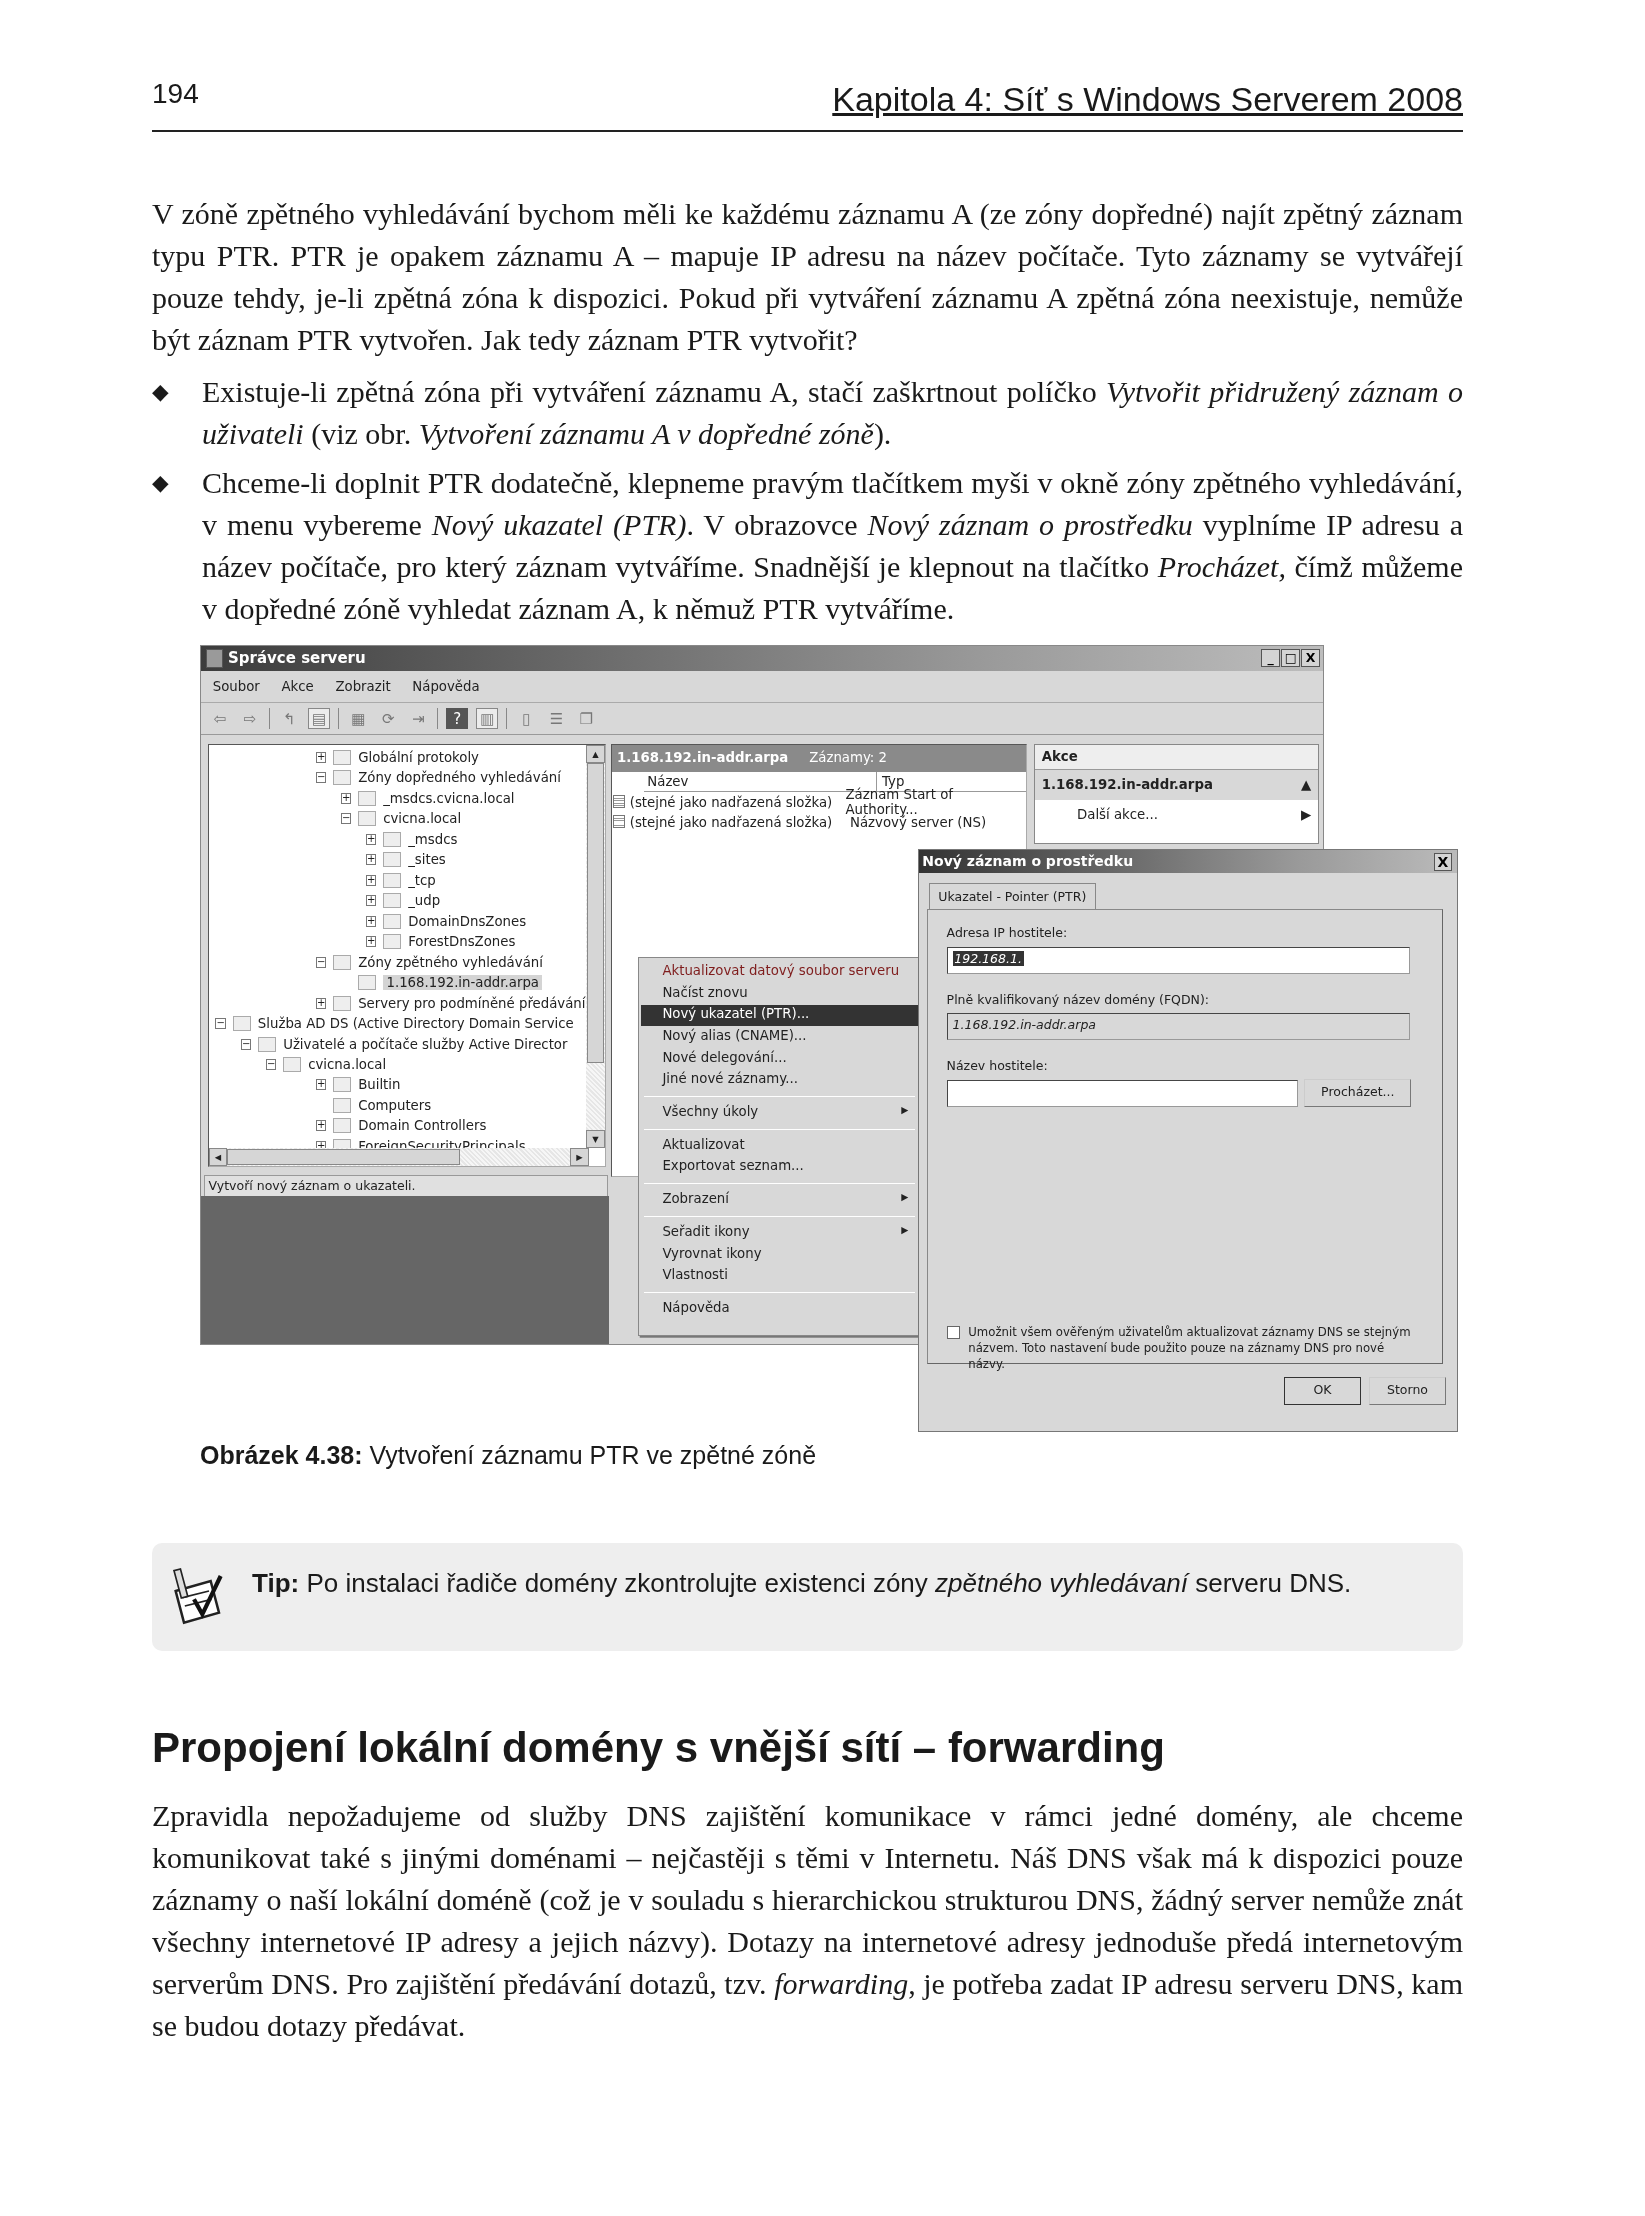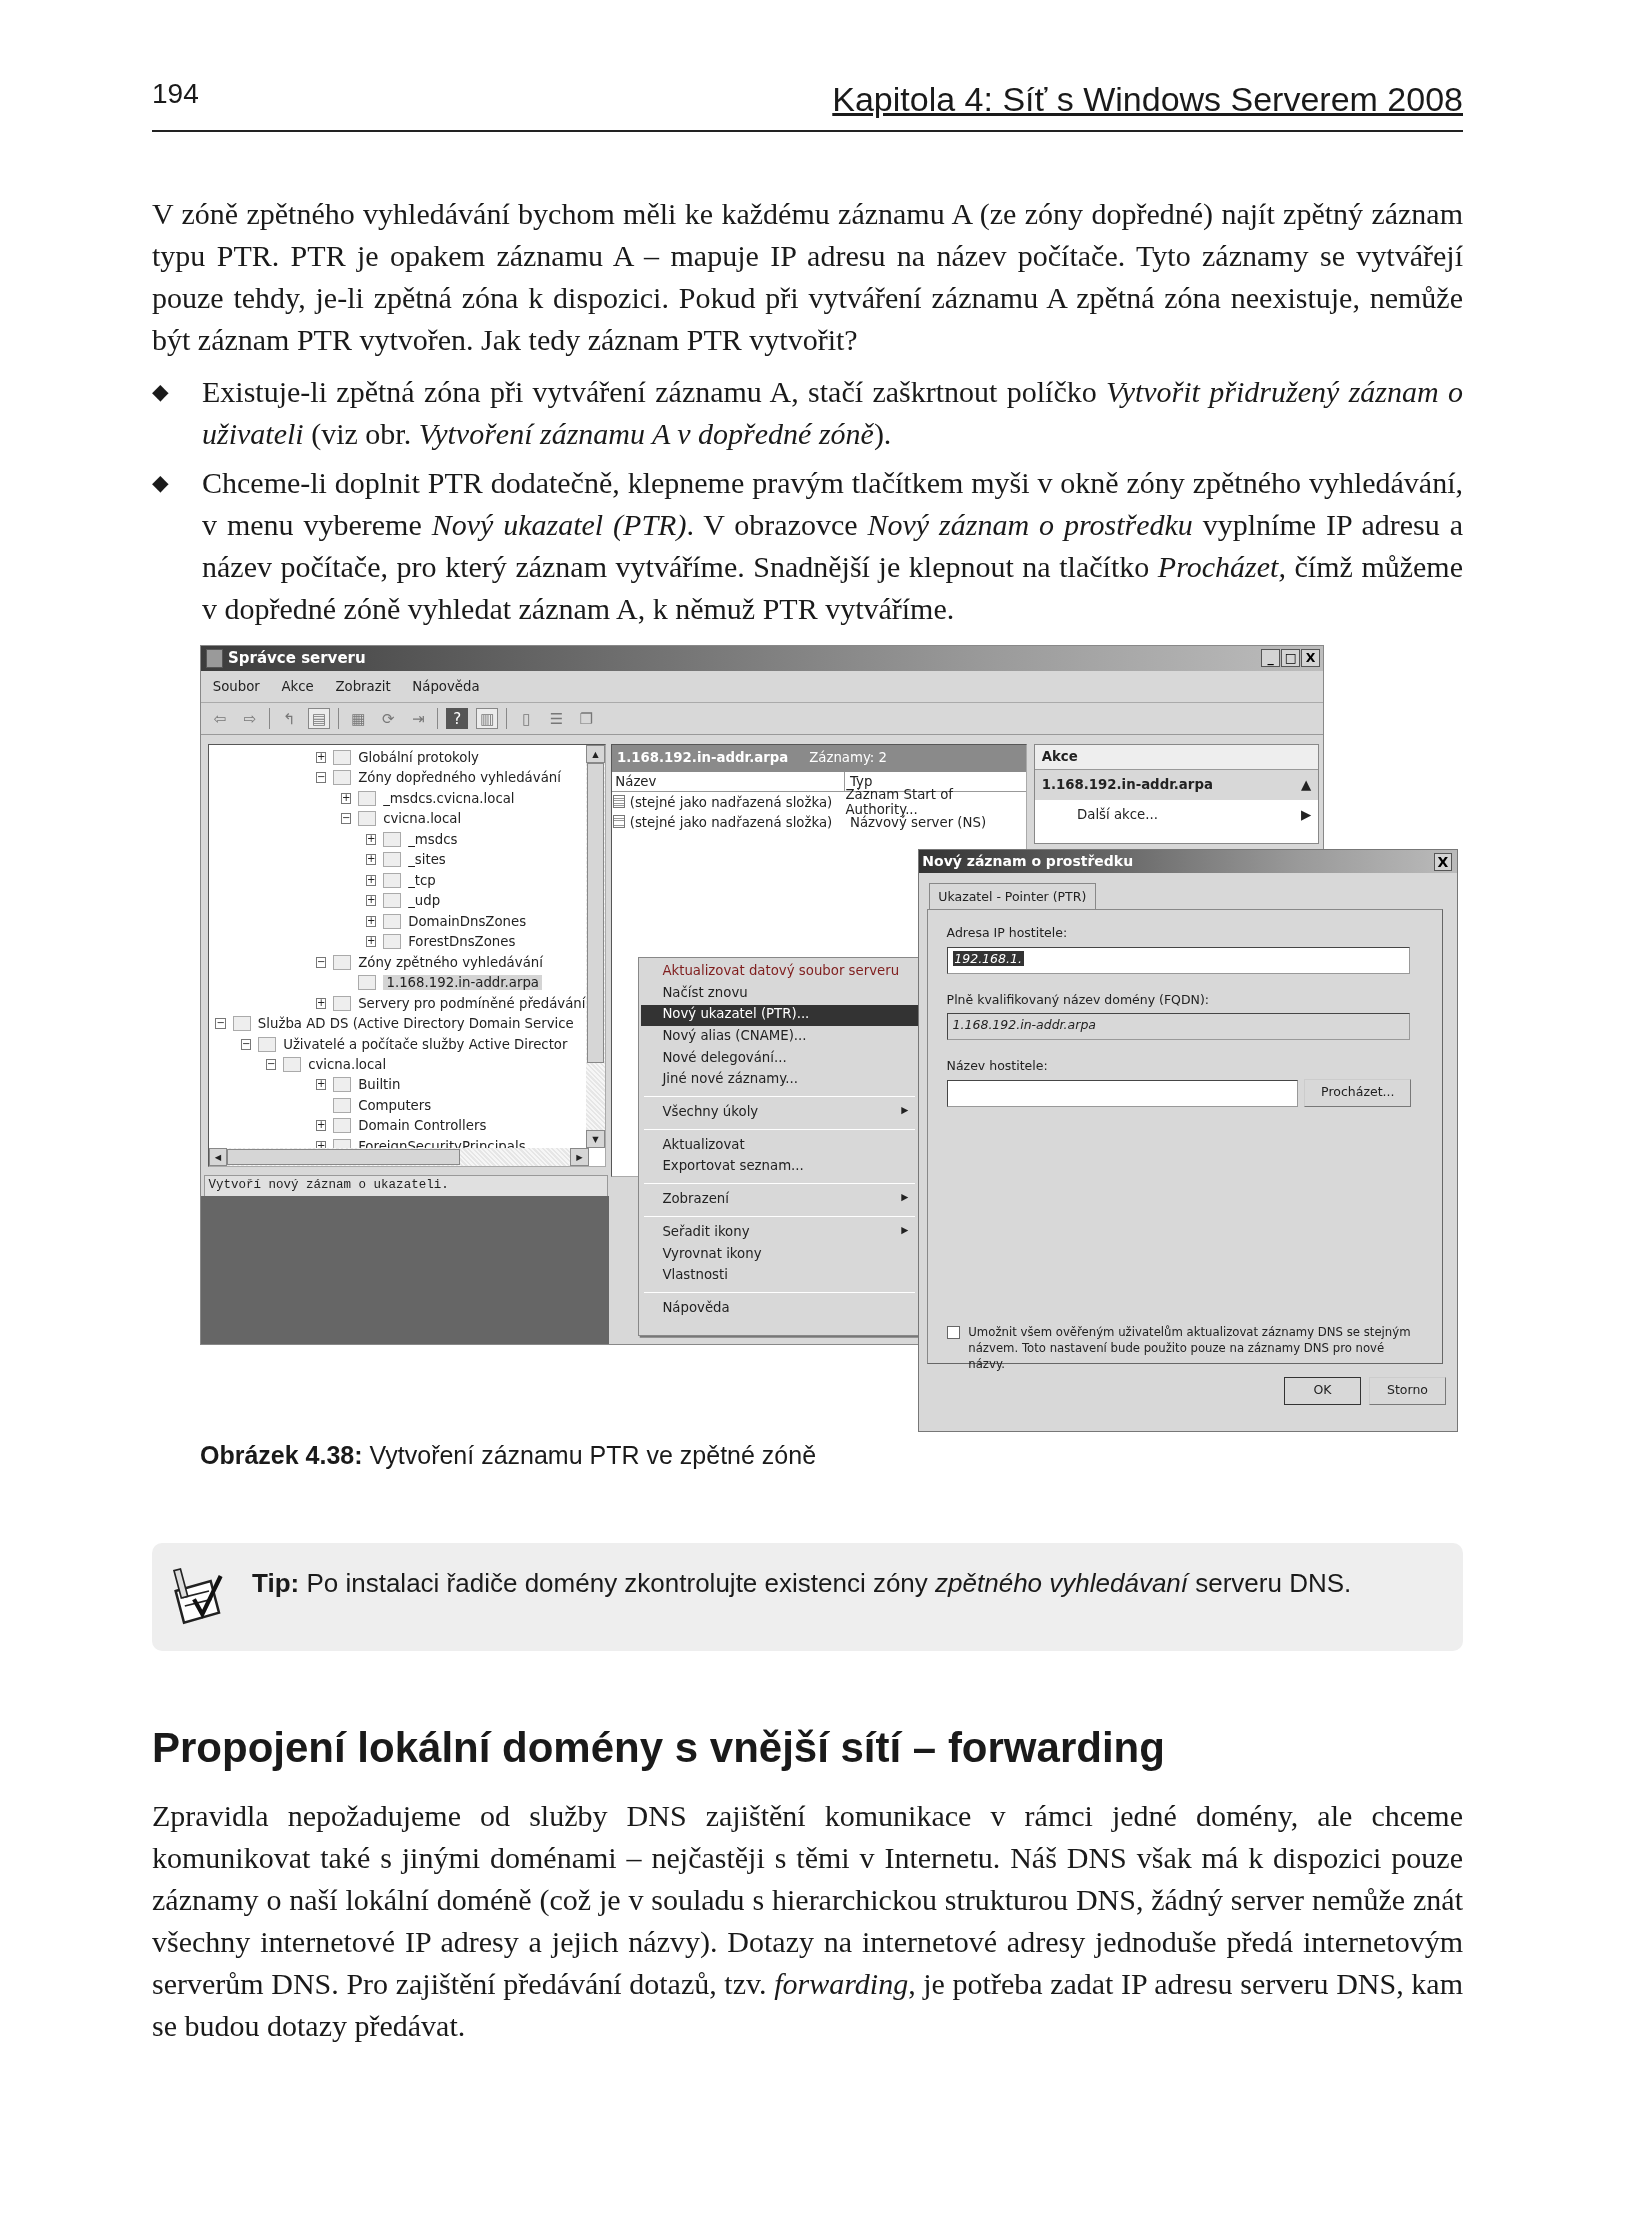--- a/index.html
+++ b/index.html
@@ -34,27 +34,27 @@
   .tree-row { position: absolute; height: 21px; font-size: 13.3px; white-space: nowrap; display: flex; align-items: center; }
   .exp { width: 10.8px; height: 10.8px; border: 0.8px solid #777; font-size: 10px; line-height: 8.3px; text-align: center; margin-right: 6.7px; background: #fff; }
   .exp.blank { border-color: transparent; }
   .folder { width: 18.3px; height: 15px; background: #eee; border: 0.8px solid #aaa; margin-right: 6.7px; }
   .selected-node { background: #d4d4d4; padding: 0 3.3px; }
   .vscroll { position: absolute; right: 0; top: 0; width: 18.3px; height: 403px; background: repeating-linear-gradient(45deg,#e6e6e6 0 1.7px,#f6f6f6 1.7px 3.3px); }
   .vthumb { position: absolute; left: 0.8px; top: 18.3px; width: 16.7px; height: 300px; background: #d6d6d6; border: 0.8px solid #888; }
   .sbtn { position: absolute; width: 18.3px; height: 18.3px; background: #d6d6d6; border: 0.8px solid #888; font-size: 8.3px; text-align: center; line-height: 16.7px; }
   .hscroll { position: absolute; left: 0; bottom: 0; width: 380px; height: 18.3px; background: repeating-linear-gradient(45deg,#e6e6e6 0 1.7px,#f6f6f6 1.7px 3.3px); }
   .hthumb { position: absolute; left: 18.3px; top: 0.8px; width: 233px; height: 16.7px; background: #d6d6d6; border: 0.8px solid #888; }
-  .statusbar { position: absolute; left: 3.3px; top: 529px; width: 404px; height: 28px; background: #e0e0e0; border: 0.8px solid #999; font-size: 12.5px; padding: 1.7px 3.3px; font-family: Liberation Mono, monospace; }
+  .statusbar { position: absolute; left: 3.3px; top: 529px; width: 404px; height: 28px; background: #e0e0e0; border: 0.8px solid #999; font-size: 12.5px; padding: 1.7px 3.3px; }
   .darkarea { position: absolute; left: 0; top: 550px; width: 408px; height: 148px; background: #666; }
 
   .center { position: absolute; left: 410px; top: 98px; width: 416px; height: 433px; background: #fff; border: 1.7px inset #aaa; }
   .center-head { height: 27px; background: #8a8a8a; color: #fff; font-size: 13.3px; padding: 5px 5px; }
   .center-head b { margin-right: 16.7px; }
-  .cols { display: flex; height: 20px; border-bottom: 0.8px solid #999; font-size: 13.3px; }
+  .cols { display: flex; height: 20px; border-bottom: 0.8px solid #999; font-size: 13.3px; margin-left: 32px; }
   .col1 { width: 233px; padding: 1.7px 3.3px; border-right: 0.8px solid #999; }
   .col2 { padding: 1.7px 5px; }
   .rec { display: flex; height: 20px; font-size: 13.3px; align-items: center; }
   .rec .c1 { width: 233px; padding-left: 1px; display: flex; }
   .rec .c2 { padding-left: 5px; }
   .recicon { width: 11.7px; height: 13.3px; border: 0.8px solid #777; margin-right: 5px; background: repeating-linear-gradient(#fff 0 1.7px, #999 1.7px 2.5px); }
 
   .actions { position: absolute; left: 833px; top: 98px; width: 285px; height: 100px; background: #fff; border: 1.7px solid #888; }
   .act-head { height: 25px; font-weight: bold; padding: 4.2px 6.7px; border-bottom: 0.8px solid #999; background: #eee; }
   .act-zone { height: 30px; font-weight: bold; padding: 6.7px; background: #d8d8d8; display: flex; justify-content: space-between; }

